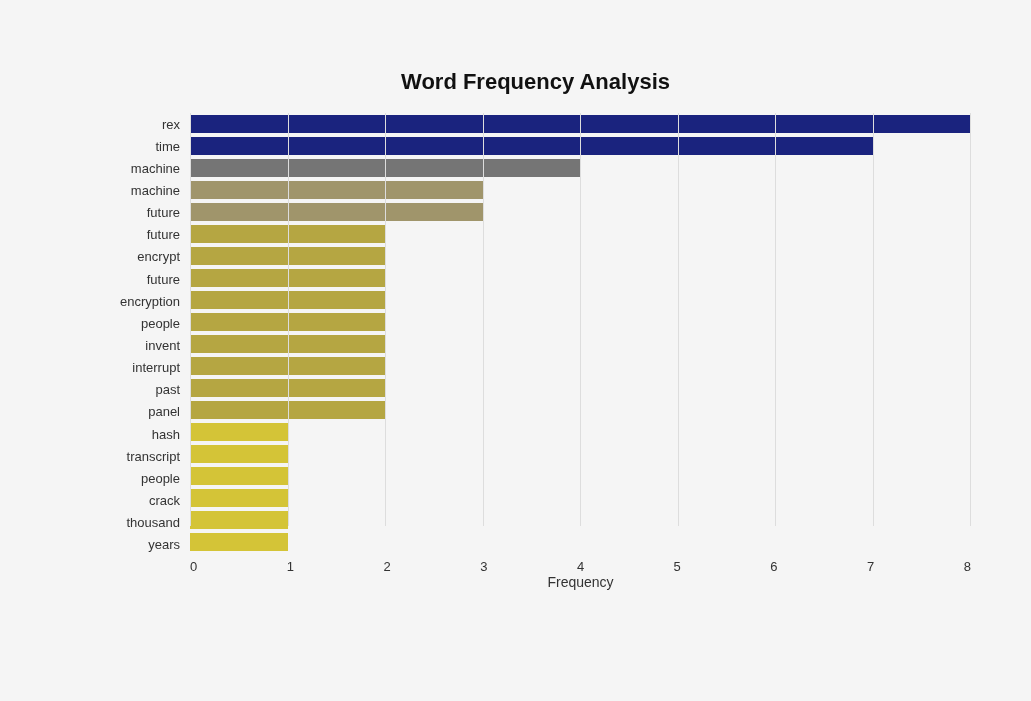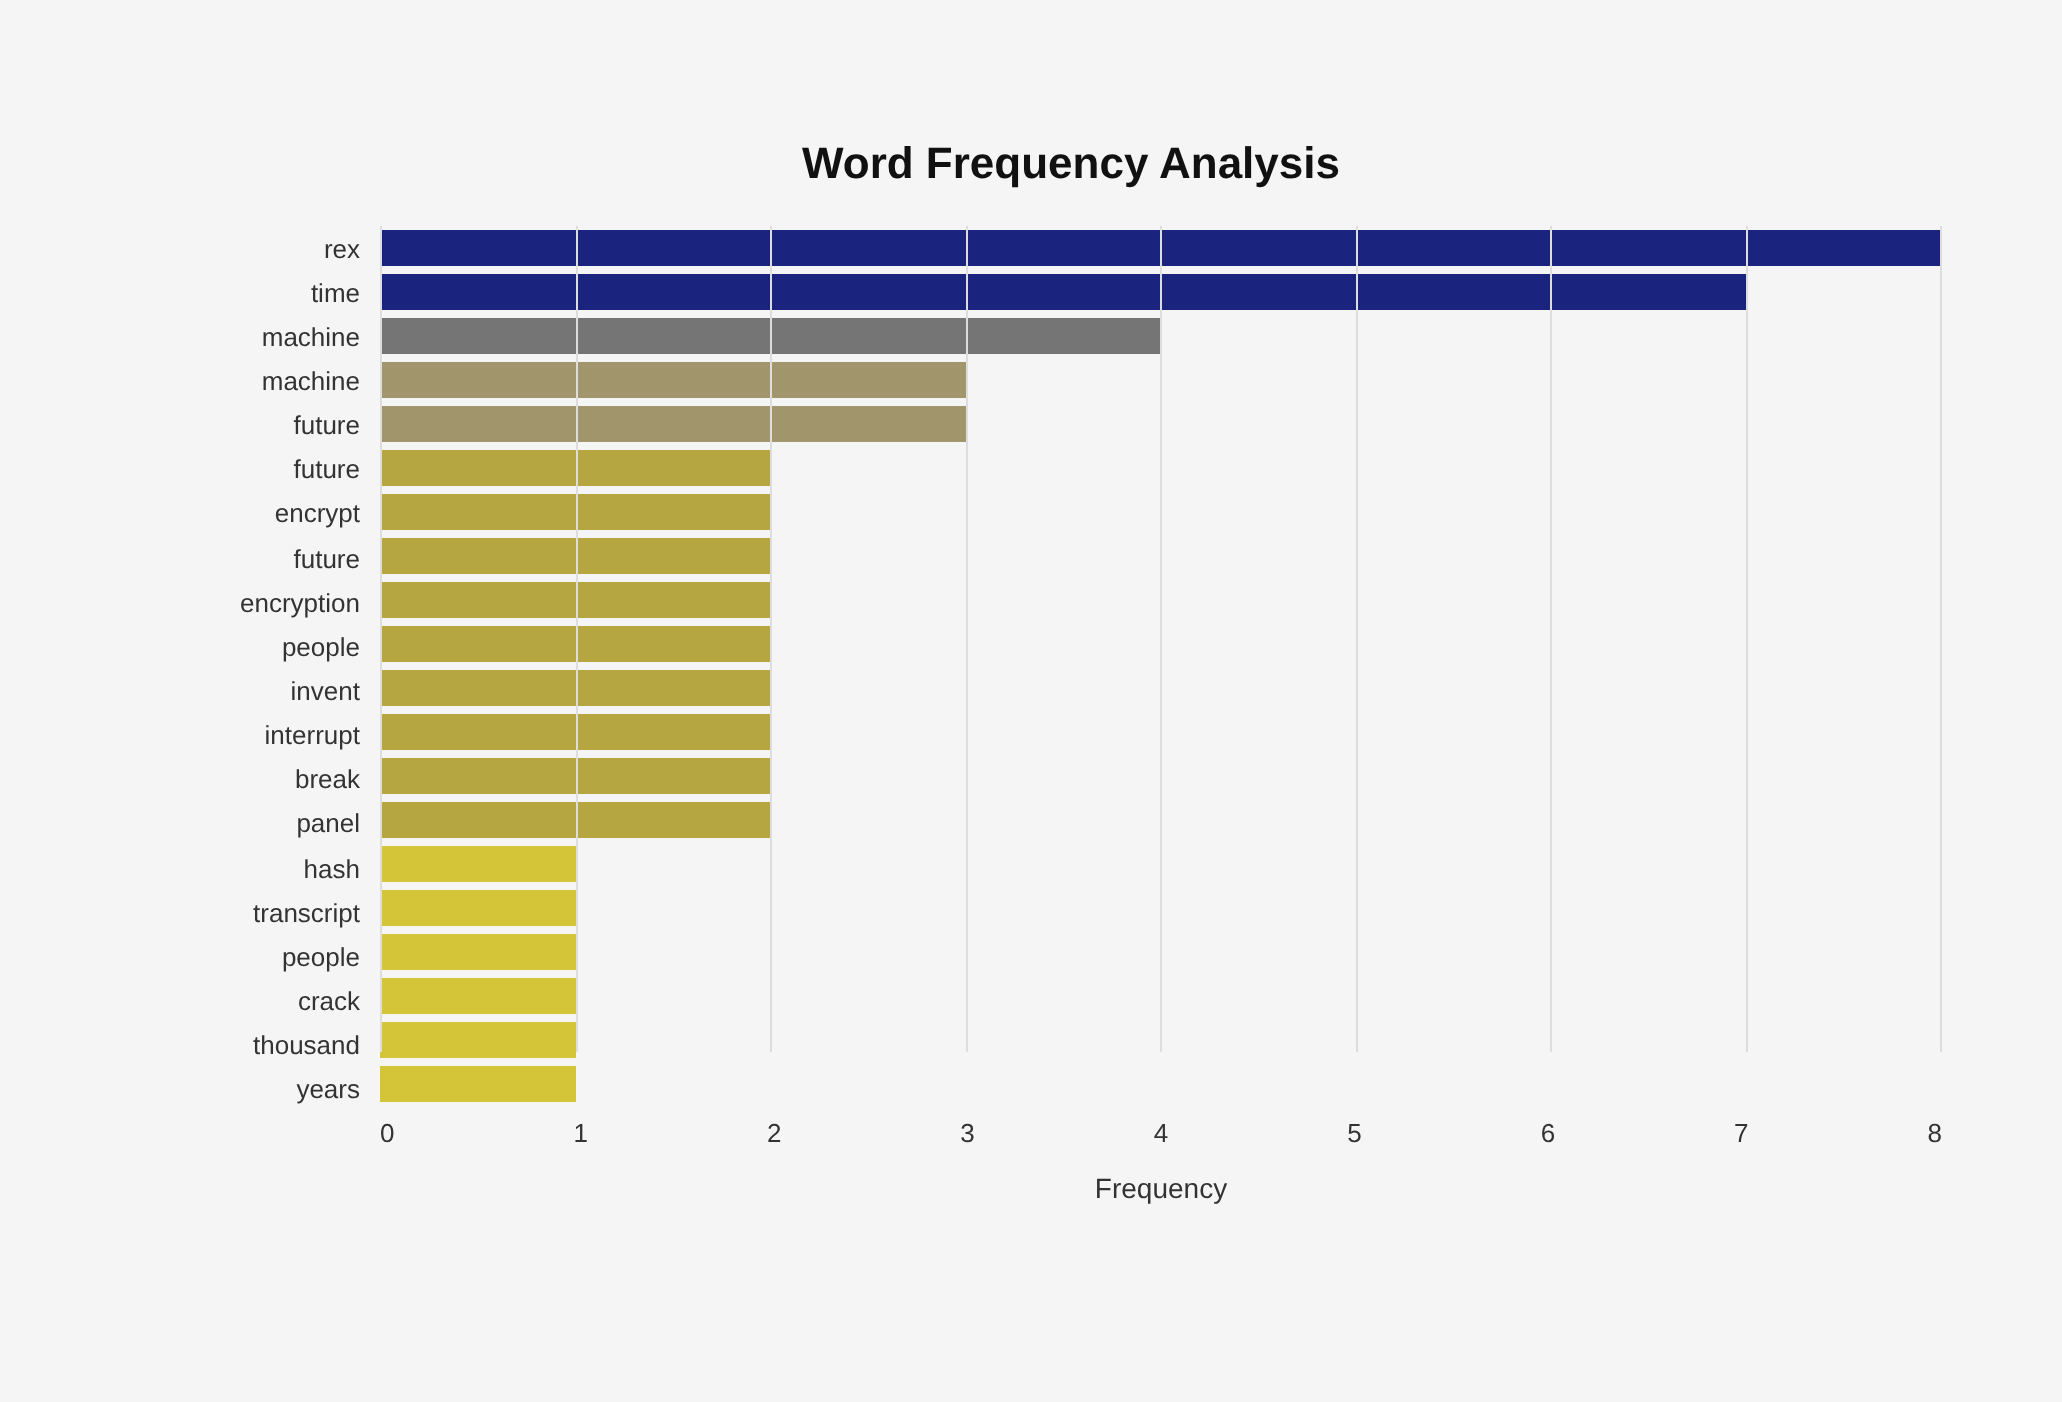--- a/index.html
+++ b/index.html
@@ -96,21 +96,21 @@
     }
     .x-label {
       font-size: 13px;
       color: #333;
       text-align: center;
     }
     .x-axis-title {
       text-align: center;
       font-size: 14px;
       color: #333;
-      margin-top: 12px;
+      margin-top: 0;
     }
     .bottom-area {
       display: flex;
       flex-direction: column;
     }
   </style>
 </head>
 <body>
 
 <div class="chart-container">
@@ -122,21 +122,21 @@
         <div class="y-label">machine</div>
         <div class="y-label">machine</div>
         <div class="y-label">future</div>
         <div class="y-label">future</div>
         <div class="y-label">encrypt</div>
         <div class="y-label">future</div>
         <div class="y-label">encryption</div>
         <div class="y-label">people</div>
         <div class="y-label">invent</div>
         <div class="y-label">interrupt</div>
-        <div class="y-label">break</div>
+        <div class="y-label">past</div>
         <div class="y-label">panel</div>
         <div class="y-label">hash</div>
         <div class="y-label">transcript</div>
         <div class="y-label">people</div>
         <div class="y-label">crack</div>
         <div class="y-label">thousand</div>
         <div class="y-label">years</div>
       </div>
     <div class="bars-and-grid">
       <div class="grid-lines" id="grid-lines">

